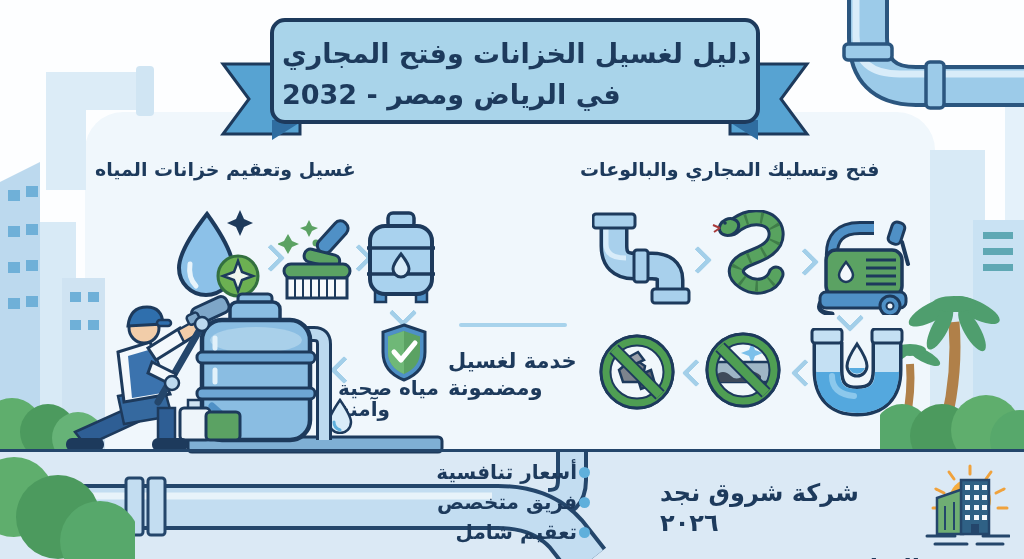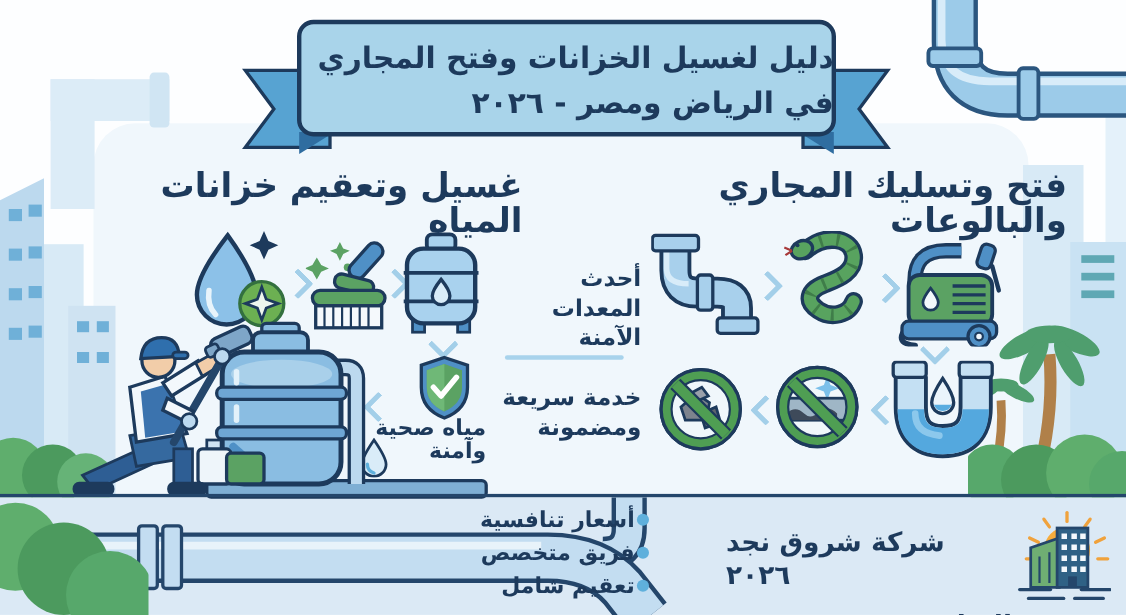--- a/index.html
+++ b/index.html
@@ -3,34 +3,34 @@
 <meta charset="utf-8">
 <style>
   html,body{margin:0;padding:0;}
   body{width:1024px;height:559px;overflow:hidden;background:#fdfeff;
        font-family:"DejaVu Sans","Liberation Sans",sans-serif;}
   .stage{position:relative;width:1024px;height:559px;background:#fdfeff;}
   .abs{position:absolute;}
   .navy{color:#1d3a5c;}
   .rtl{direction:rtl;unicode-bidi:isolate;}
   .bold{font-weight:700;}
-  .center{text-align:right;}
+  .center{text-align:left;}
   
   .main-panel{left:85px;top:112px;width:850px;height:341px;background:#f0f7fc;
               border-radius:38px 38px 0 0;}
   .ground-line{left:0;top:449px;width:1024px;height:3px;background:#24466b;z-index:6;}
   .underground{left:0;top:452px;width:1024px;height:107px;background:#dbe9f5;z-index:2;}
   
   .chev{width:15px;height:15px;border:solid #a3cfe9;border-width:0 5px 5px 0;border-radius:2px;z-index:5;}
   .chev-right{transform:rotate(-45deg);}
   .chev-left{transform:rotate(135deg);}
   .chev-down{transform:rotate(45deg);}
   
   .banner-text{left:282px;top:33px;width:476px;z-index:12;font-size:27px;line-height:41px;}
-  .heading{font-size:31px;line-height:32px;z-index:5;}
+  .heading{font-size:19px;line-height:32px;z-index:5;}
   .mid-point{font-size:21px;line-height:27px;z-index:5;}
   .divider{left:459px;top:323px;width:108px;height:4px;background:#a8d3ec;border-radius:2px;z-index:5;}
   .caption{font-size:20px;line-height:21px;z-index:5;}
   .bullet-row{display:flex;flex-direction:row-reverse;align-items:center;gap:2px;z-index:7;}
   .bullet-dot{width:11px;height:11px;border-radius:50%;background:#5fb0dc;flex:0 0 auto;}
   .bullet-label{font-size:20px;line-height:24px;}
   .company-name{font-size:24px;line-height:30px;z-index:7;}
   .company-loc{font-size:24px;line-height:24px;z-index:7;margin-top:44px;}
   svg{display:block;}
 </style>
@@ -113,21 +113,21 @@
 
   <svg class="abs" style="left:205px;top:14px;z-index:11" width="620" height="130" viewBox="0 0 620 130">
     <polygon points="18,50 95,50 95,120 18,120 44,85" fill="#57a3d2" stroke="#1d3a5c" stroke-width="3"></polygon>
     <polygon points="602,50 525,50 525,120 602,120 576,85" fill="#57a3d2" stroke="#1d3a5c" stroke-width="3"></polygon>
     <polygon points="67,106 99,106 67,126" fill="#2f6da0"></polygon>
     <polygon points="553,106 521,106 553,126" fill="#2f6da0"></polygon>
     <rect x="67" y="6" width="486" height="102" rx="13" fill="#a9d4ea" stroke="#1d3a5c" stroke-width="4"></rect>
   </svg>
   <div class="abs banner-text center rtl navy bold">
     <div>دليل لغسيل الخزانات وفتح المجاري</div>
-    <div>في الرياض ومصر - ٢٠٢٦</div>
+    <div>في الرياض ومصر - 2032</div>
   </div>
 
   <div class="abs heading center rtl navy bold" style="left:95px;top:153px;width:380px">غسيل وتعقيم خزانات المياه</div>
   <div class="abs heading center rtl navy bold" style="left:580px;top:153px;width:390px">فتح وتسليك المجاري والبالوعات</div>
 
   <svg class="abs" style="left:176px;top:206px;z-index:5" width="92" height="96" viewBox="0 0 92 96">
     <path d="M64,4 L68,13 L77,17 L68,21 L64,30 L60,21 L51,17 L60,13 Z" fill="#1d3a5c"></path>
     <path d="M31,8 Q57,44 57,62 A27,27 0 1,1 3,62 Q3,44 31,8 Z" fill="#8cc1e8" stroke="#1d3a5c" stroke-width="4"></path>
     <path d="M14,58 Q12,72 20,80" stroke="#e8f4fb" stroke-width="5" fill="none" stroke-linecap="round"></path>
     <circle cx="62" cy="70" r="20" fill="#6cb052" stroke="#33703f" stroke-width="3"></circle>
@@ -222,23 +222,22 @@
 
       <polygon points="92,72 116,84 112,95 88,83" fill="#f3f8fc" stroke="#1d3a5c" stroke-width="3"></polygon>
       <circle cx="112" cy="93" r="7" fill="#bcd9ef" stroke="#1d3a5c" stroke-width="2.5"></circle>
 
       <circle cx="84" cy="38" r="15" fill="#f2cda9" stroke="#1d3a5c" stroke-width="3"></circle>
       <path d="M68,36 Q70,17 87,17 Q102,17 103,34 Z" fill="#2f6fad" stroke="#1d3a5c" stroke-width="3"></path>
       <rect x="97" y="30" width="14" height="6" rx="3" fill="#2f6fad" stroke="#1d3a5c" stroke-width="2.5"></rect>
     </g>
   </svg>
 
-  <div class="abs mid-point center rtl navy bold" style="left:448px;top:240px;width:135px">أحدث المعدات الآمنة</div>
   <div class="abs divider"></div>
-  <div class="abs mid-point center rtl navy bold" style="left:448px;top:348px;width:135px">خدمة سريعة ومضمونة</div>
+  <div class="abs mid-point center rtl navy bold" style="left:448px;top:348px;width:135px">خدمة لغسيل ومضمونة</div>
 
   <svg class="abs" style="left:592px;top:210px;z-index:5" width="108" height="95" viewBox="0 0 108 95">
     <path d="M22,18 V36 Q22,56 42,56 H60 Q78,56 78,70 V82" fill="none" stroke="#1d3a5c" stroke-width="29"></path>
     <path d="M22,18 V36 Q22,56 42,56 H60 Q78,56 78,70 V82" fill="none" stroke="#a8d0ec" stroke-width="22"></path>
     <path d="M14,18 V34 Q14,48 34,48" fill="none" stroke="#d8ecf9" stroke-width="5"></path>
     <rect x="1" y="4" width="42" height="14" rx="3" fill="#a8d0ec" stroke="#1d3a5c" stroke-width="3"></rect>
     <rect x="42" y="40" width="14" height="32" rx="3" fill="#a8d0ec" stroke="#1d3a5c" stroke-width="3"></rect>
     <rect x="60" y="79" width="37" height="14" rx="3" fill="#a8d0ec" stroke="#1d3a5c" stroke-width="3"></rect>
   </svg>
   <div class="abs chev chev-right" style="left:688px;top:250px"></div>

